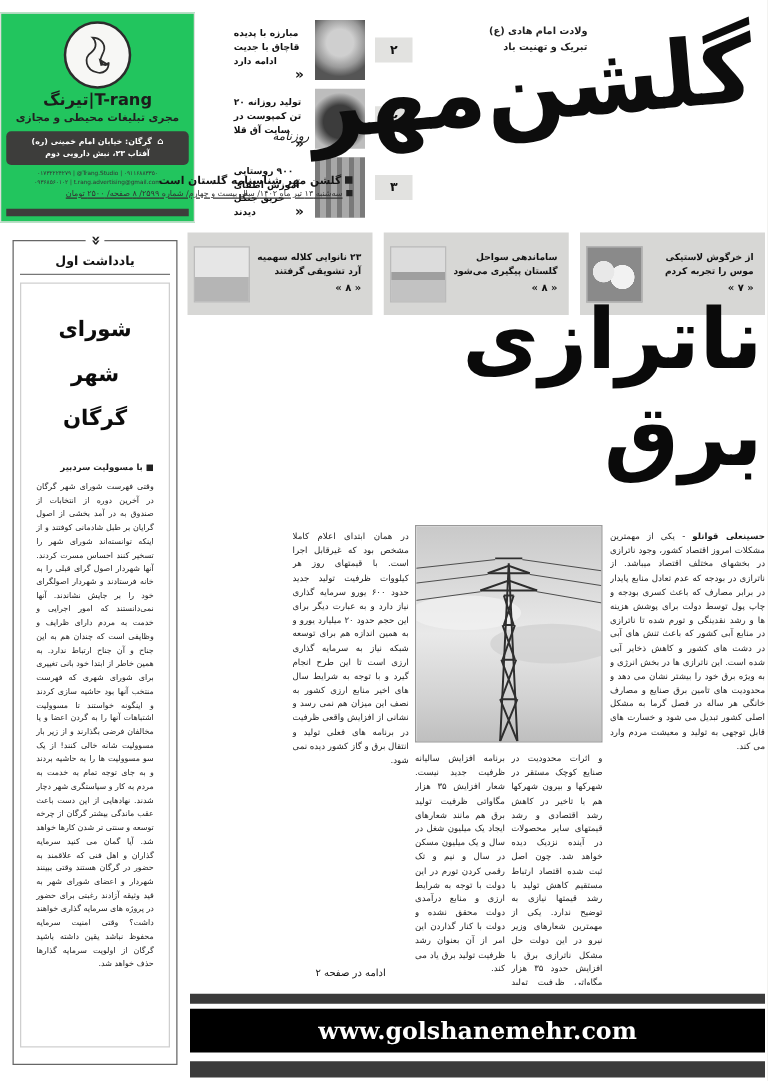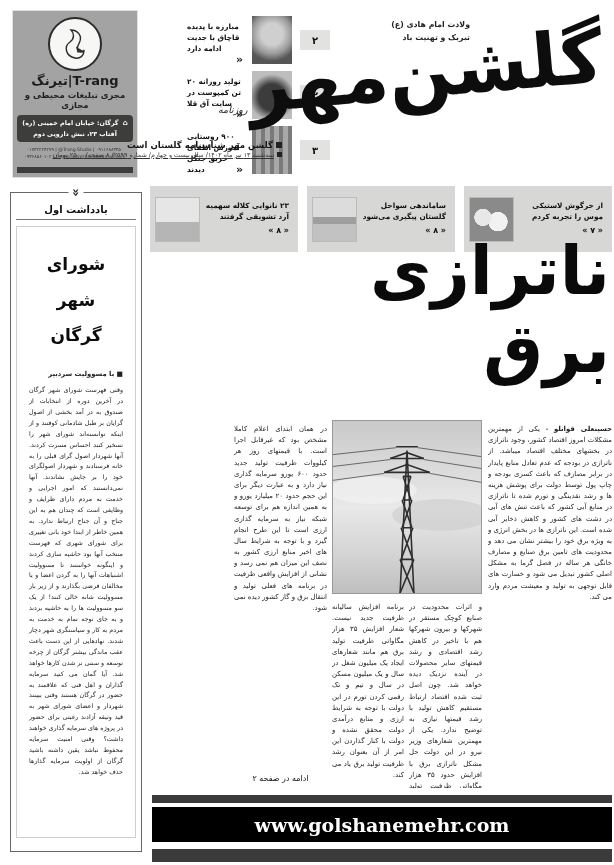--- a/index.html
+++ b/index.html
@@ -5,21 +5,21 @@
   * { margin:0; padding:0; box-sizing:border-box; }
   html,body { background:#e9e9e7; }
   body { font-family:"DejaVu Sans", sans-serif; }
   #page {
     position:relative; width:614px; height:865px; margin:0 auto;
     background:#ffffff; overflow:hidden; direction:rtl;
   }
   .abs { position:absolute; }
 
   
-  #adbox { left:12px; top:10px; width:126px; height:168px; background:#a3a3a3;
+  #adbox { left:0; top:10px; width:156px; height:168px; background:#22c55e;
            border:1px solid #e0e0de; text-align:center; direction:rtl; }
   #adlogo { width:54px; height:54px; border:2px solid #2c2c2c; border-radius:50%;
             margin:6px auto 2px; display:flex; align-items:center; justify-content:center; background:#f7f7f5;}
   #adbrand { font-size:13px; font-weight:bold; color:#1c1c1c; direction:ltr; }
   #adtag { font-size:8.5px; font-weight:bold; color:#222; margin-top:2px; }
   #adaddr { margin:5px 4px 0; background:#3d3d3b; color:#fff; border-radius:4px;
             font-size:6.3px; font-weight:bold; line-height:1.55; padding:3px 4px; position:relative;}
   .house { font-size:7px; margin-left:2px; }
   #adcontact { font-size:4.6px; color:#333; margin-top:4px; line-height:1.7; direction:ltr; }
   #adbar { position:absolute; bottom:4px; left:4px; right:4px; height:6px; background:#3d3d3b; }

